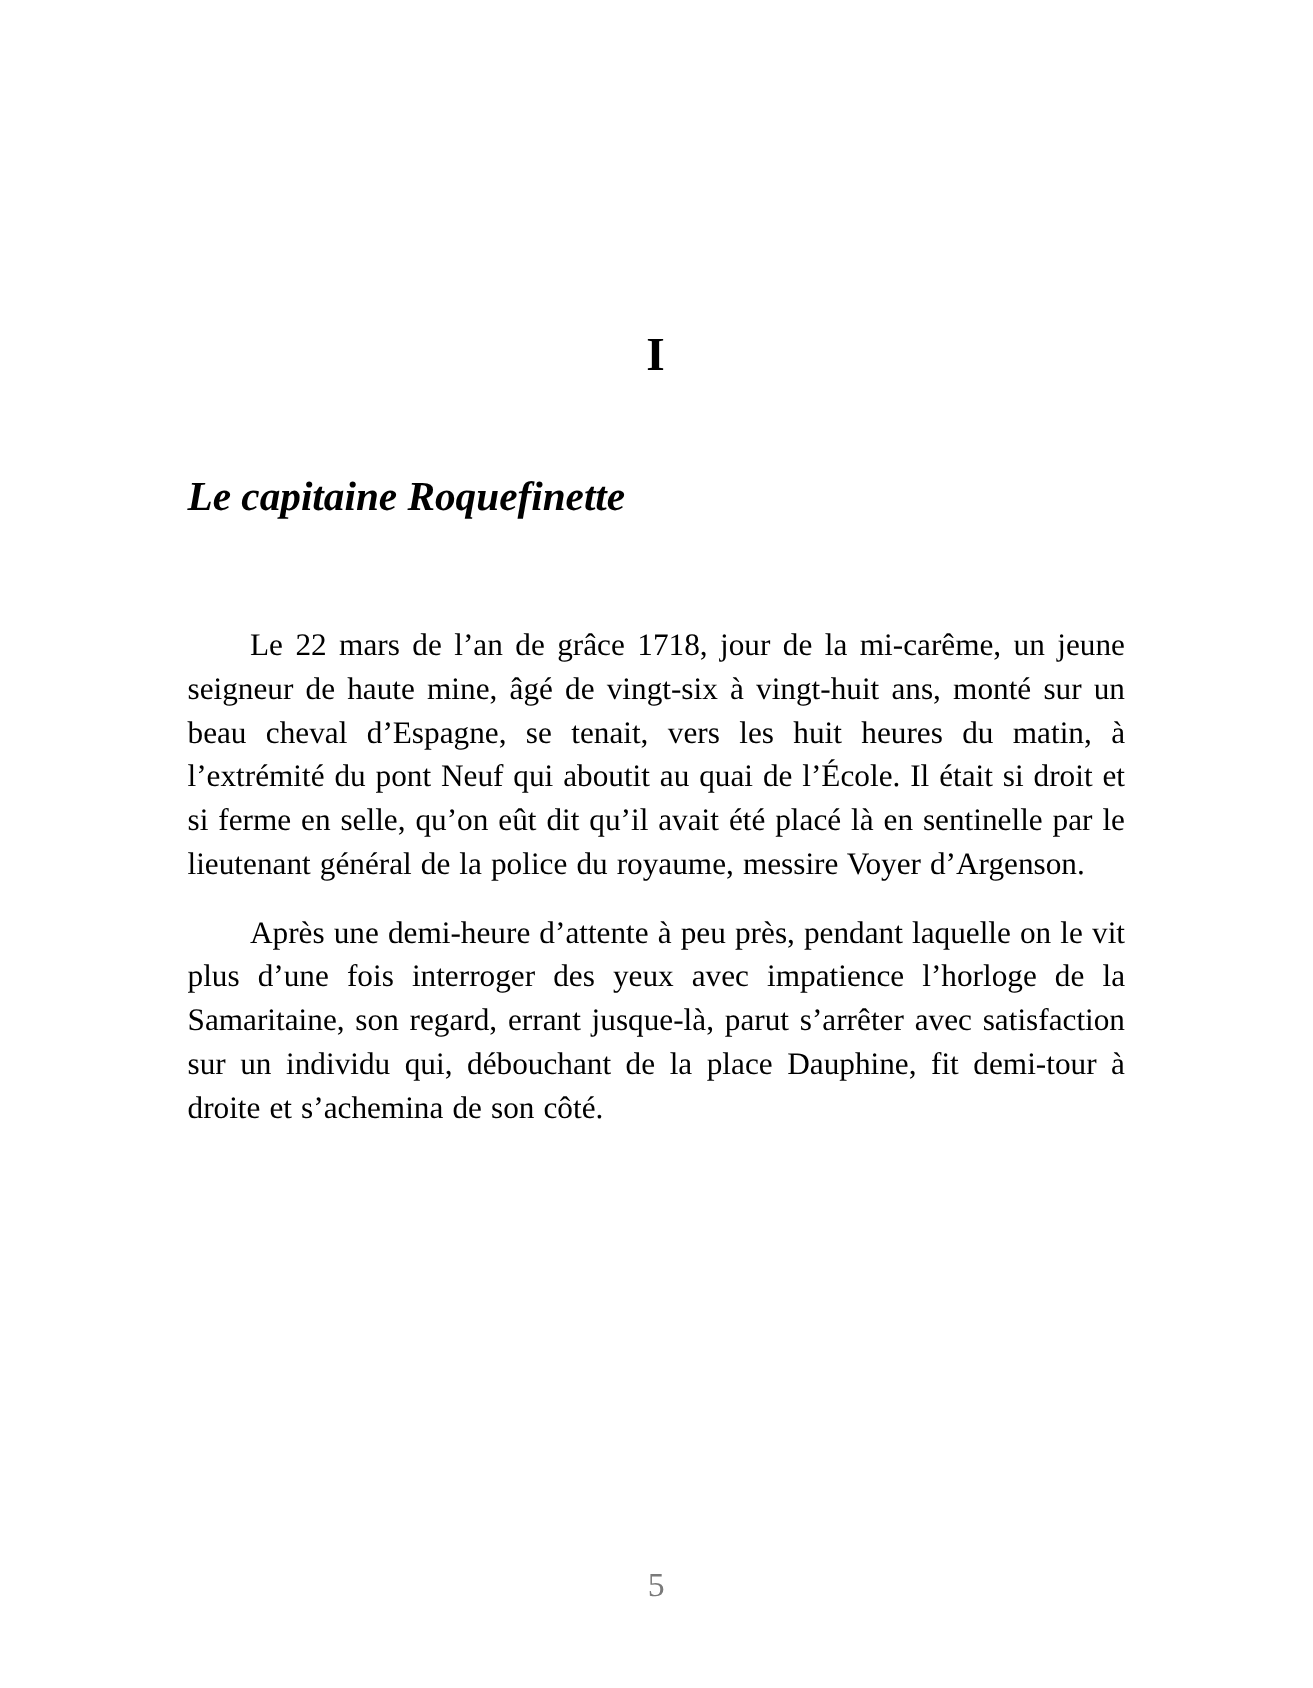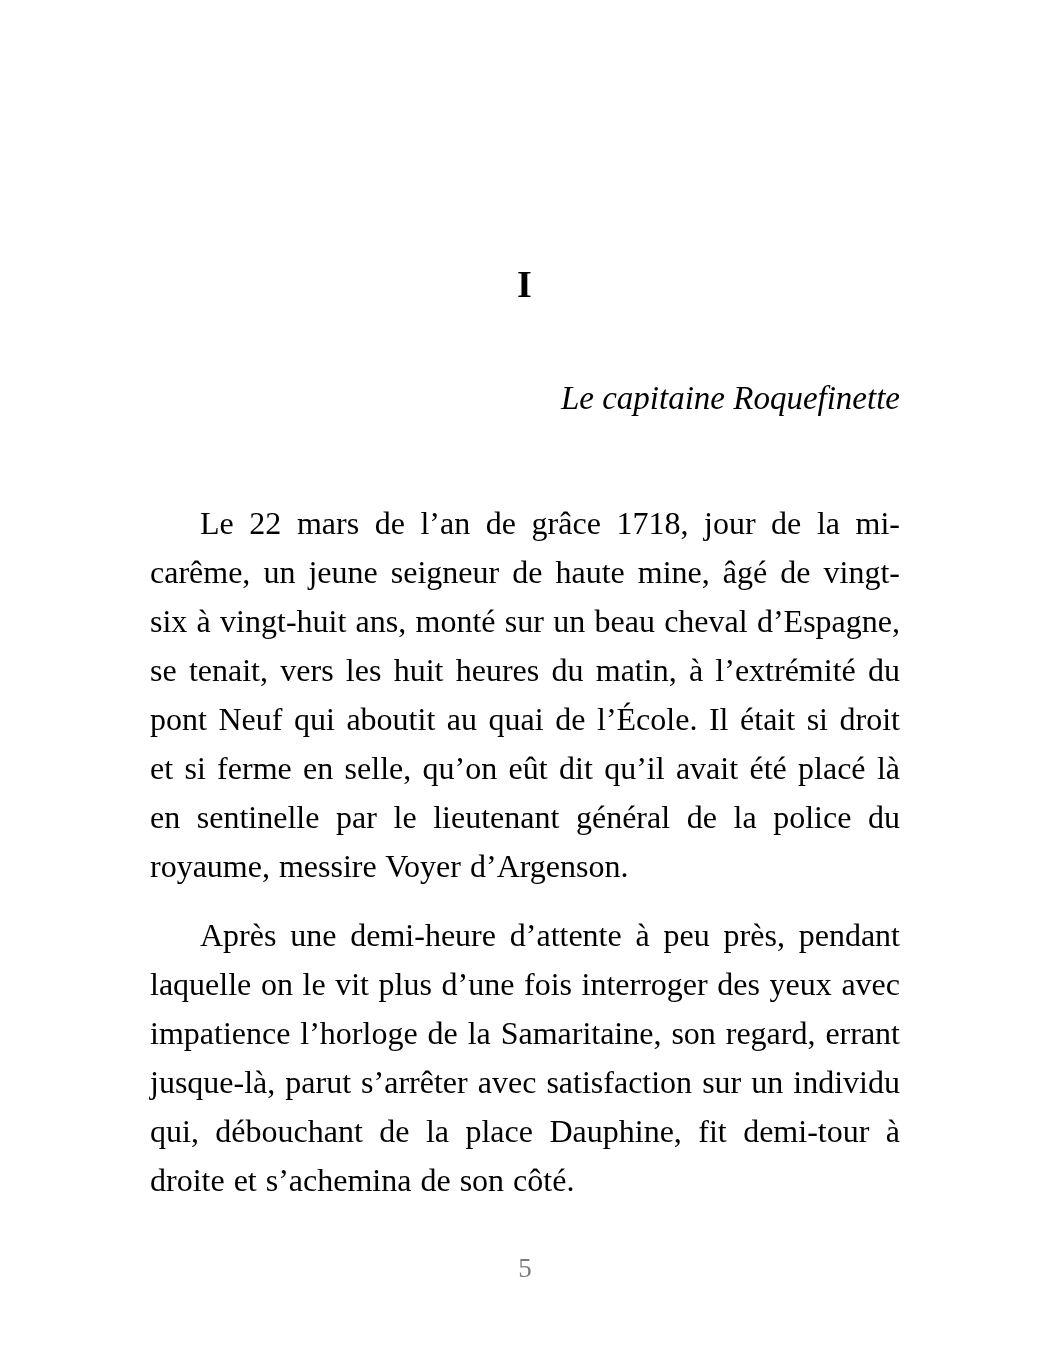--- a/index.html
+++ b/index.html
@@ -25,29 +25,29 @@
     margin: 0;
     padding-top: 262px;
     text-align: center;
     font-size: 38px;
     font-weight: bold;
     letter-spacing: 1px;
   }
   .chapter-title {
     margin: 0;
     padding-top: 74px;
-    text-align: right;
+    text-align: left;
     font-size: 33px;
     font-style: italic;
-    font-weight: normal;
+    font-weight: bold;
   }
   .body-text {
     padding-top: 82px;
-    font-size: 32px;
-    line-height: 49px;
+    font-size: 25px;
+    line-height: 35px;
   }
   .body-text p {
     margin: 0 0 20px 0;
     text-indent: 50px;
     text-align: justify;
     word-spacing: 1px;
   }
   .page-number {
     position: absolute;
     left: 0;

